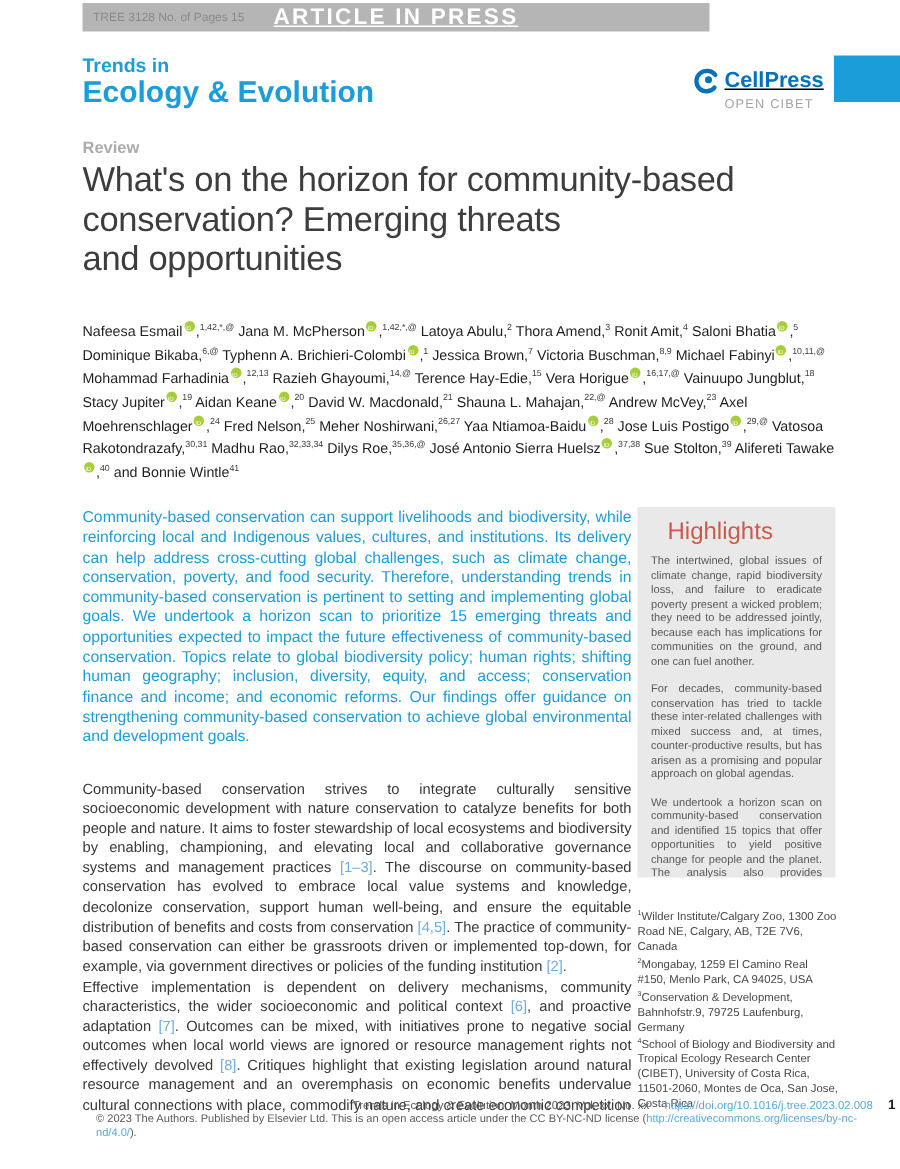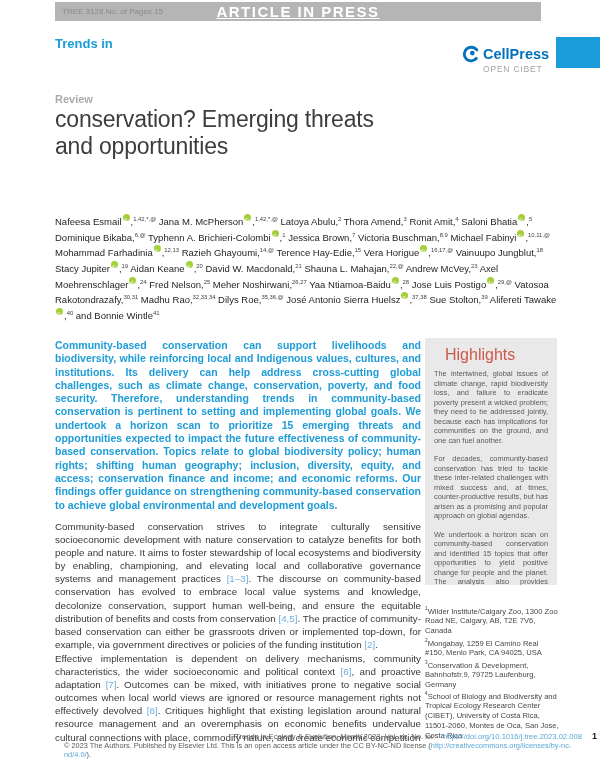--- a/index.html
+++ b/index.html
@@ -3,54 +3,54 @@
 <meta charset="utf-8">
 <style>
   * { margin:0; padding:0; box-sizing:border-box; }
   html,body { background:#ffffff; }
   .page {
     position:relative; width:600px; height:779px; background:#ffffff;
     font-family:"Liberation Sans", sans-serif; overflow:hidden;
   }
   
   .press-bar {
-    position:absolute; left:55px; top:2px; width:486px; height:19px;
+    position:absolute; left:55px; top:2px; width:418px; height:19px;
     background:#b5b5b5; display:flex; align-items:center;
   }
   .press-id {
     position:absolute; left:7px; top:5px; font-size:8px; color:#8a8a8a;
   }
   .press-banner {
     width:100%; text-align:center; color:#ffffff; font-weight:bold;
     font-size:15px; letter-spacing:1.5px;text-decoration:underline;
   }
   
   .journal { position:absolute; left:55px; top:36px; color:#1b9dd9; }
   .journal .j1 { font-size:13px; font-weight:bold; line-height:15px; }
   .journal .j2 { font-size:20px; font-weight:bold; line-height:22px; }
   .cellpress { position:absolute; left:462px; top:45px; width:92px; }
-  .cp-row { display:flex; align-items:center; gap:3px; }
+  .cp-row { display:flex; align-items:center; gap:3px;text-decoration:underline; }
   .cp-name { color:#0071bc; font-weight:bold; font-size:14.5px; }
   .cp-oa { color:#a3a3a3; font-size:8.5px; letter-spacing:0.8px; margin-top:1px; padding-left:21px; }
   .blue-square { position:absolute; left:556px; top:37px; width:44px; height:31px; background:#1b9dd9; }
   
   .review-label { position:absolute; left:55px; top:93px; font-size:11px; font-weight:bold; color:#ababab; }
   .title { position:absolute; left:55px; top:106px; width:490px; font-size:23px;
            line-height:26.5px; font-weight:300; color:#3d3d3d; letter-spacing:-0.2px; }
   
   .authors { position:absolute; left:55px; top:213px; width:508px; font-size:9.5px;
              line-height:13.5px; color:#1f1f1f; }
   .author { white-space:normal; }
   .sup { font-size:0.62em; vertical-align:super; color:#3c3c3c; }
   .orcid-icon { display:inline-block; width:7px; height:7px; border-radius:50%;
                 background:#a6ce39; margin:0 1px; position:relative; top:-1px; }
   .orcid-icon::after { content:"iD"; color:#fff; font-size:4px; position:relative; top:-3px; left:1px; }
   
   .abstract { position:absolute; left:55px; top:339px; width:366px; font-size:10.5px;
-              line-height:13.3px; font-weight:700; color:#1e9cd7; text-align:justify; }
+              line-height:13.3px; font-weight:400; color:#1e9cd7; text-align:justify; }
   
   .highlights { position:absolute; left:425px; top:338px; width:132px; height:247px;
                 background:#e9e9e9; padding:8px 9px; overflow:hidden; }
   .hl-title { color:#cc5a4a; font-size:16px; margin-bottom:5px;padding-left:11px; }
   .highlights p { font-size:7.4px; line-height:9.5px; color:#595959; text-align:justify;
                   margin-bottom:9px; }
   
   .affils { position:absolute; left:425px; top:604px; width:134px; font-size:7.6px;
             line-height:9.7px; color:#474747; }
   .affil { text-align:left; }
@@ -76,39 +76,41 @@
 
 <div class="page">
 
   <div class="press-bar">
     <span class="press-id">TREE 3128 No. of Pages 15</span>
     <span class="press-banner">ARTICLE IN PRESS</span>
   </div>
 
   <div class="journal">
     <div class="j1">Trends in</div>
+    <div class="j2">Ecology &amp; Evolution</div>
   </div>
 
   <div class="cellpress">
     <div class="cp-row">
       <span style="display:inline-flex;">
         <svg width="18" height="18" viewBox="0 0 20 20">
           <path d="M16.5 5.5 C14 2 8.5 1.5 5.2 4.3 C1.8 7.2 1.6 12.6 4.8 15.6 C8 18.6 13.4 18.2 15.9 14.8" fill="none" stroke="#0071bc" stroke-width="3.2" stroke-linecap="round"></path>
           <circle cx="11.5" cy="9" r="2.6" fill="#0071bc"></circle>
         </svg>
       </span>
       <span class="cp-name">CellPress</span>
     </div>
     <div class="cp-oa">OPEN CIBET</div>
   </div>
 
   <div class="blue-square"></div>
 
   <div class="review-label">Review</div>
   <div class="title">
+      <div>What's on the horizon for community-based</div>
       <div>conservation? Emerging threats</div>
       <div>and opportunities</div>
     </div>
 
   <div class="authors"><span class="author"><span>Nafeesa Esmail</span><span class="orcid-icon"></span>,<span class="sup">1,42,*,@</span></span> <span class="author"><span>Jana M. McPherson</span><span class="orcid-icon"></span>,<span class="sup">1,42,*,@</span></span> <span class="author"><span>Latoya Abulu</span>,<span class="sup">2</span></span> <span class="author"><span>Thora Amend</span>,<span class="sup">3</span></span> <span class="author"><span>Ronit Amit</span>,<span class="sup">4</span></span> <span class="author"><span>Saloni Bhatia</span><span class="orcid-icon"></span>,<span class="sup">5</span></span> <span class="author"><span>Dominique Bikaba</span>,<span class="sup">6,@</span></span> <span class="author"><span>Typhenn A. Brichieri-Colombi</span><span class="orcid-icon"></span>,<span class="sup">1</span></span> <span class="author"><span>Jessica Brown</span>,<span class="sup">7</span></span> <span class="author"><span>Victoria Buschman</span>,<span class="sup">8,9</span></span> <span class="author"><span>Michael Fabinyi</span><span class="orcid-icon"></span>,<span class="sup">10,11,@</span></span> <span class="author"><span>Mohammad Farhadinia</span><span class="orcid-icon"></span>,<span class="sup">12,13</span></span> <span class="author"><span>Razieh Ghayoumi</span>,<span class="sup">14,@</span></span> <span class="author"><span>Terence Hay-Edie</span>,<span class="sup">15</span></span> <span class="author"><span>Vera Horigue</span><span class="orcid-icon"></span>,<span class="sup">16,17,@</span></span> <span class="author"><span>Vainuupo Jungblut</span>,<span class="sup">18</span></span> <span class="author"><span>Stacy Jupiter</span><span class="orcid-icon"></span>,<span class="sup">19</span></span> <span class="author"><span>Aidan Keane</span><span class="orcid-icon"></span>,<span class="sup">20</span></span> <span class="author"><span>David W. Macdonald</span>,<span class="sup">21</span></span> <span class="author"><span>Shauna L. Mahajan</span>,<span class="sup">22,@</span></span> <span class="author"><span>Andrew McVey</span>,<span class="sup">23</span></span> <span class="author"><span>Axel Moehrenschlager</span><span class="orcid-icon"></span>,<span class="sup">24</span></span> <span class="author"><span>Fred Nelson</span>,<span class="sup">25</span></span> <span class="author"><span>Meher Noshirwani</span>,<span class="sup">26,27</span></span> <span class="author"><span>Yaa Ntiamoa-Baidu</span><span class="orcid-icon"></span>,<span class="sup">28</span></span> <span class="author"><span>Jose Luis Postigo</span><span class="orcid-icon"></span>,<span class="sup">29,@</span></span> <span class="author"><span>Vatosoa Rakotondrazafy</span>,<span class="sup">30,31</span></span> <span class="author"><span>Madhu Rao</span>,<span class="sup">32,33,34</span></span> <span class="author"><span>Dilys Roe</span>,<span class="sup">35,36,@</span></span> <span class="author"><span>José Antonio Sierra Huelsz</span><span class="orcid-icon"></span>,<span class="sup">37,38</span></span> <span class="author"><span>Sue Stolton</span>,<span class="sup">39</span></span> <span class="author"><span>Alifereti Tawake</span><span class="orcid-icon"></span>,<span class="sup">40</span></span> <span class="author"><span>and Bonnie Wintle</span><span class="sup">41</span></span></div>
 
   <div class="abstract">Community-based conservation can support livelihoods and biodiversity, while reinforcing local and Indigenous values, cultures, and institutions. Its delivery can help address cross-cutting global challenges, such as climate change, conservation, poverty, and food security. Therefore, understanding trends in community-based conservation is pertinent to setting and implementing global goals. We undertook a horizon scan to prioritize 15 emerging threats and opportunities expected to impact the future effectiveness of community-based conservation. Topics relate to global biodiversity policy; human rights; shifting human geography; inclusion, diversity, equity, and access; conservation finance and income; and economic reforms. Our findings offer guidance on strengthening community-based conservation to achieve global environmental and development goals.</div>
 
   <div class="highlights">
     <div class="hl-title">Highlights</div>

